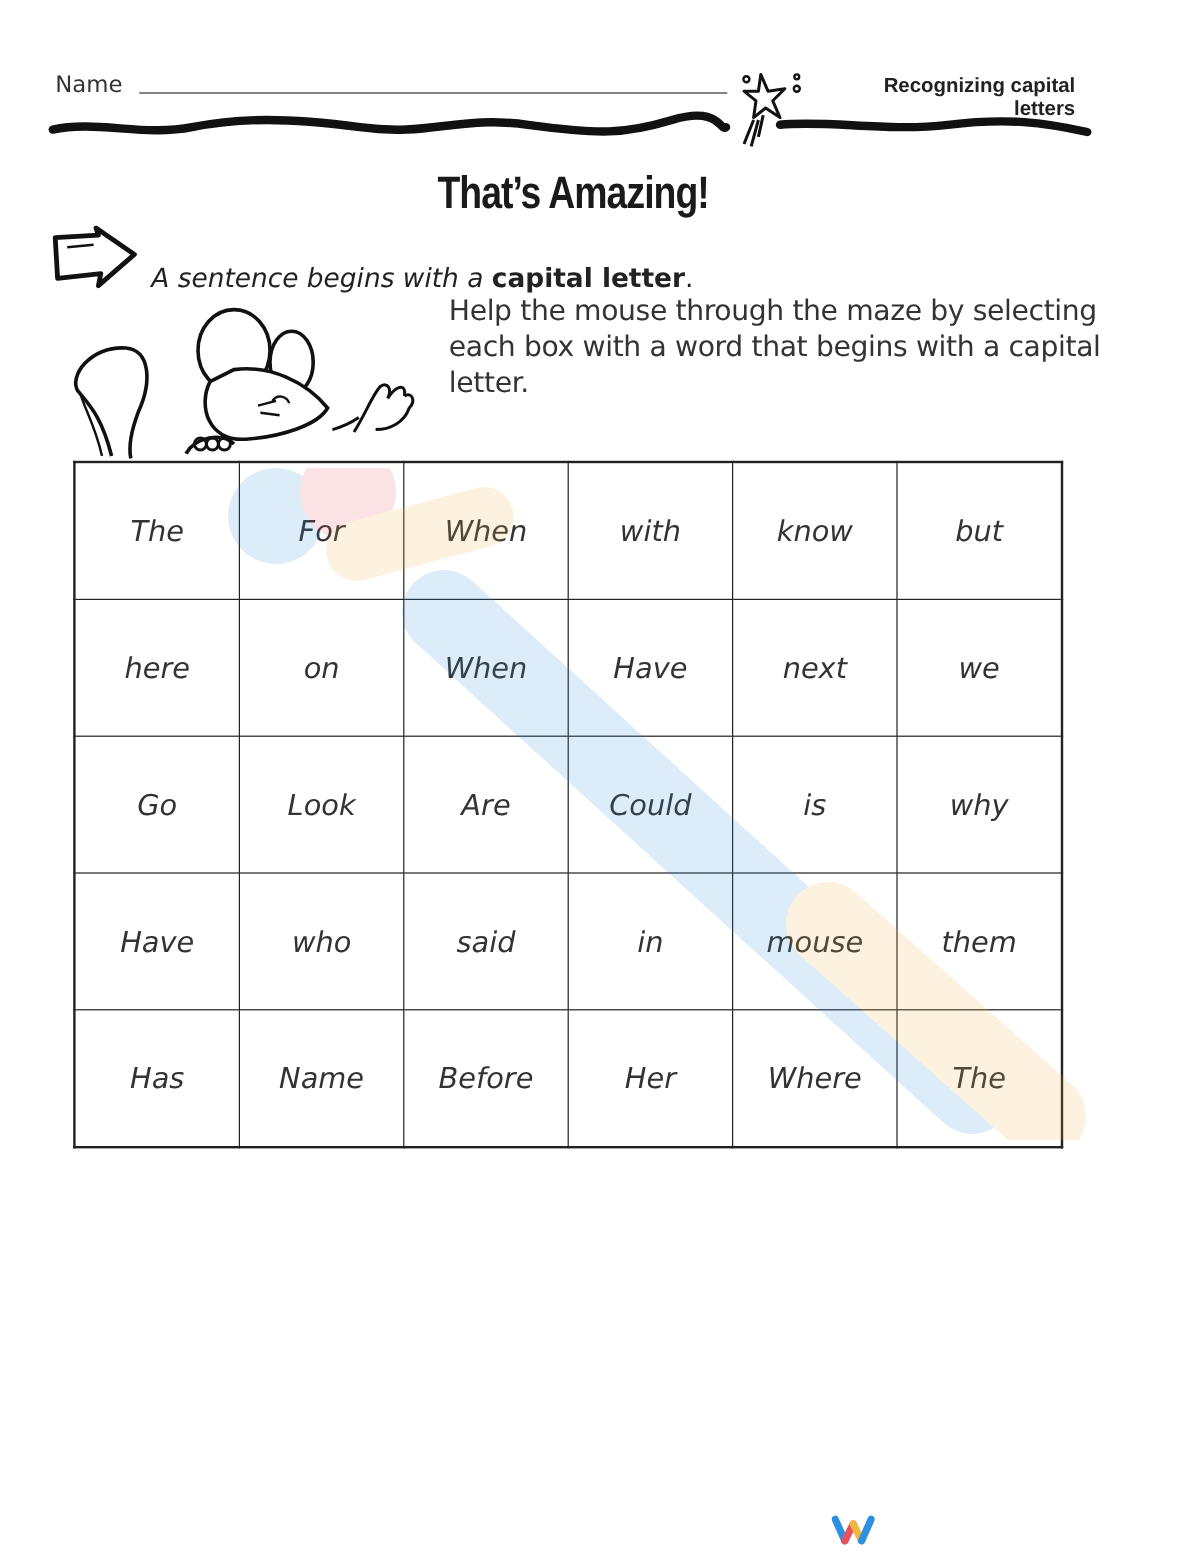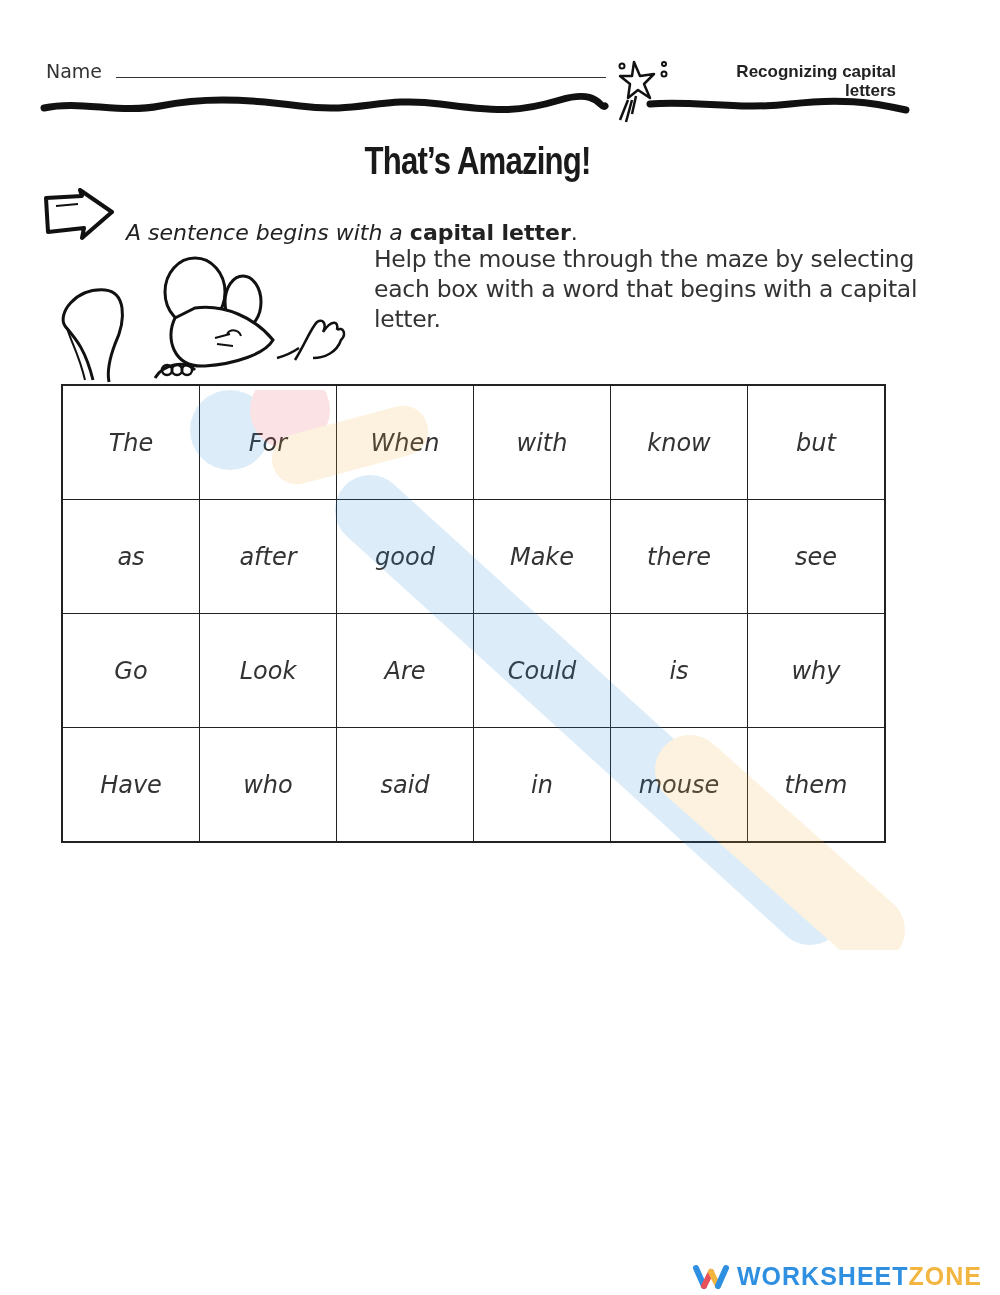--- a/index.html
+++ b/index.html
@@ -98,55 +98,62 @@
   <tbody>
       <tr>
     <td>The</td>
     <td>For</td>
     <td>When</td>
     <td>with</td>
     <td>know</td>
     <td>but</td>
   </tr>
   <tr>
-    <td>as</td>
-    <td>after</td>
-    <td>good</td>
-    <td>Make</td>
-    <td>there</td>
-    <td>see</td>
+    <td>here</td>
+    <td>on</td>
+    <td>When</td>
+    <td>Have</td>
+    <td>next</td>
+    <td>we</td>
   </tr>
   <tr>
     <td>Go</td>
     <td>Look</td>
     <td>Are</td>
     <td>Could</td>
     <td>is</td>
     <td>why</td>
   </tr>
   <tr>
     <td>Have</td>
     <td>who</td>
     <td>said</td>
     <td>in</td>
     <td>mouse</td>
     <td>them</td>
+  </tr>
+  <tr>
+    <td>Has</td>
+    <td>Name</td>
+    <td>Before</td>
+    <td>Her</td>
+    <td>Where</td>
+    <td>The</td>
   </tr>
 </tbody>
   </table>
 
 <svg class="wm-diag" viewBox="0 0 900 560">
   <circle cx="60" cy="40" r="40" fill="#2f8fe0"></circle>
   <circle cx="120" cy="20" r="40" fill="#e8505b"></circle>
   <rect x="100" y="30" width="160" height="50" rx="25" fill="#f2b540" transform="rotate(-15 180 55)"></rect>
   <path d="M200 120 L640 520" stroke="#2f8fe0" stroke-width="70" stroke-linecap="round"></path>
   <path d="M520 380 L700 540" stroke="#f2b540" stroke-width="70" stroke-linecap="round"></path>
 </svg>
 
 <div class="watermark">
   <svg width="36" height="26" viewBox="0 0 36 26">
     <path d="M3 4 L11 22" stroke="#2f8fe0" stroke-width="6" stroke-linecap="round"></path>
     <path d="M11 22 L18 8" stroke="#e8505b" stroke-width="6" stroke-linecap="round"></path>
     <path d="M18 8 L25 22" stroke="#f2b540" stroke-width="6" stroke-linecap="round"></path>
     <path d="M25 22 L33 4" stroke="#2f8fe0" stroke-width="6" stroke-linecap="round"></path>
   </svg>
-  <span class="wm-text"><span class="wm-a">WORKSHEET</span><span class="wm-b">ZONE</span></span>
 </div>
 
 </body></html>

